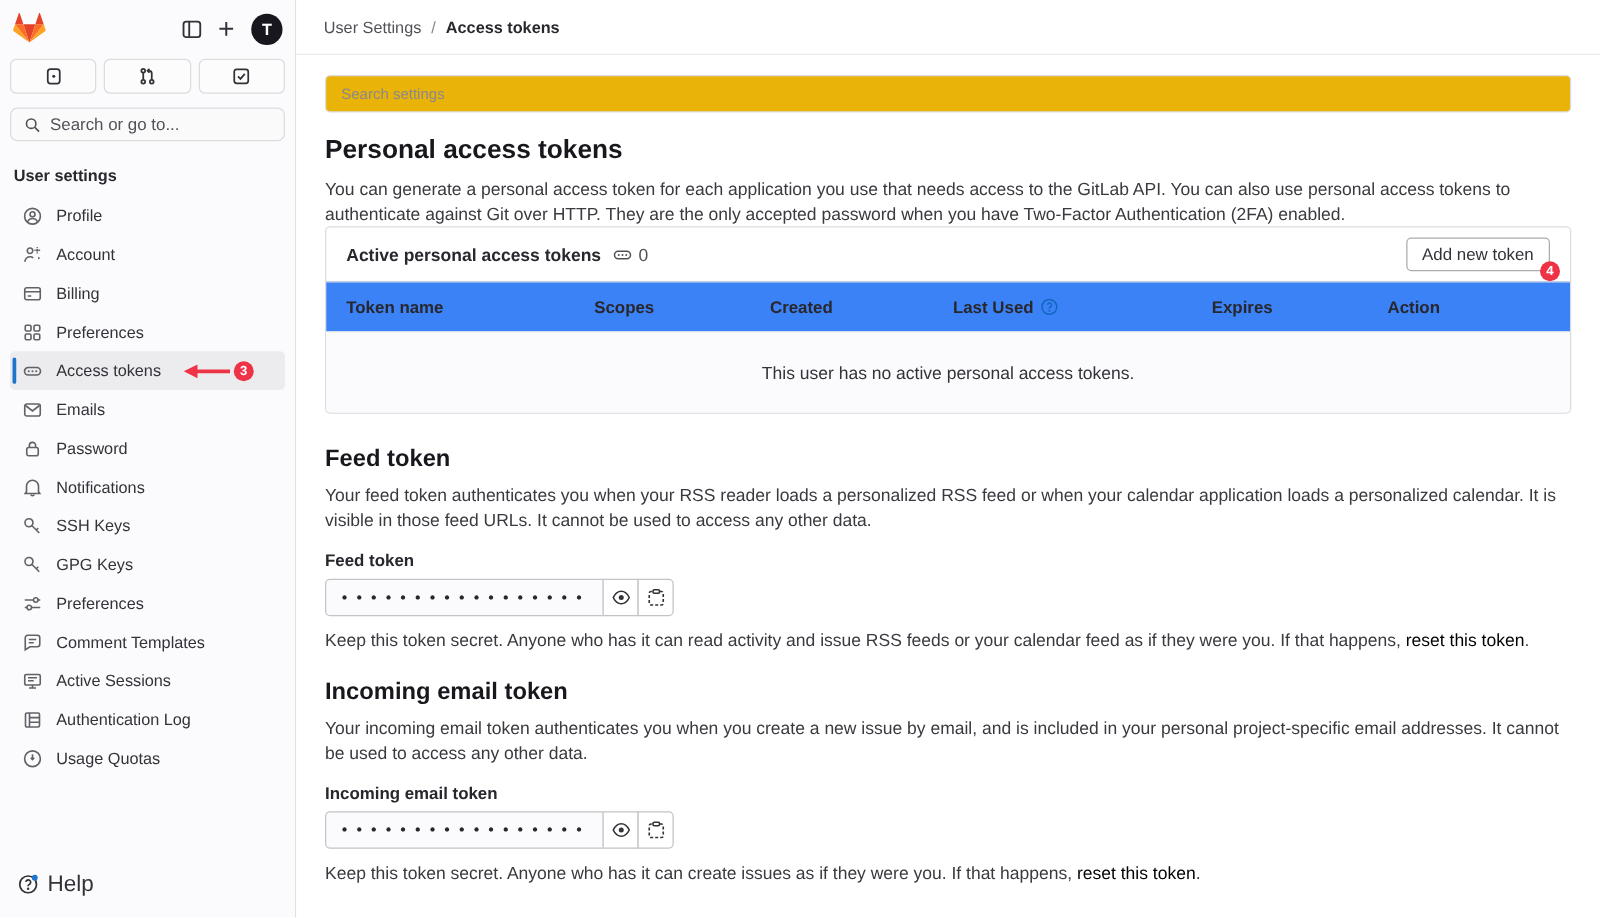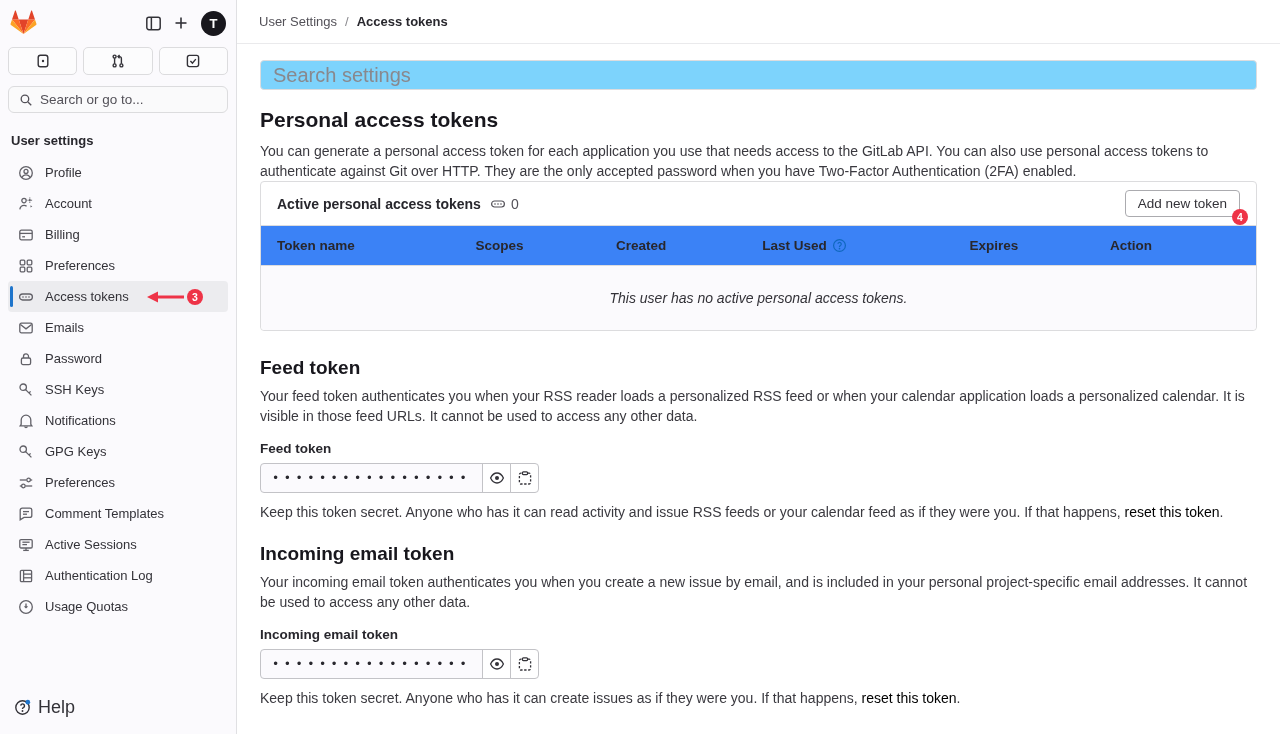--- a/index.html
+++ b/index.html
@@ -27,34 +27,34 @@
   .badge { width:16px; height:16px; background:#ee3347; border-radius:50%; color:#fff; font-size:10.5px; font-weight:700; display:flex; align-items:center; justify-content:center; flex:none; }
   .help-row { padding:13px 14px 16px; display:flex; gap:7px; align-items:center; font-size:18px; color:#333238; cursor:pointer; }
 
   
   .main { flex:1; min-width:0; display:flex; flex-direction:column; background:#fff; }
   .topbar { height:44px; min-height:44px; display:flex; align-items:center; padding:0 22px; border-bottom:1px solid #eaeaec; font-size:13px; gap:8px; }
   .crumb-parent { color:#535158; }
   .crumb-sep { color:#89888d; }
   .crumb-current { font-weight:700; color:#28272d; }
   .content { flex:1; padding:16px 23px 0; overflow:hidden; }
-  .settings-search { width:100%; height:30px; border:1px solid #dcdcde; border-radius:4px; background:#7dd3fc; padding:0 12px; font-size:20px; color:#333238; outline:none; font-family:"Liberation Sans", sans-serif; }
+  .settings-search { width:100%; height:30px; border:1px solid #dcdcde; border-radius:4px; background:#eab308; padding:0 12px; font-size:12px; color:#333238; outline:none; font-family:"Liberation Sans", sans-serif; }
   .settings-search::placeholder { color:#89888d; }
   .page-title { font-size:21px; font-weight:700; color:#18171d; margin:18px 0 9px; }
   .section-desc { font-size:14px; line-height:20px; color:#3a393f; }
   .card { border:1px solid #dcdcde; border-radius:4px; margin-bottom:26px; }
   .card-header { display:flex; align-items:center; padding:7px 16px; min-height:43px; }
   .card-title { font-weight:700; font-size:14px; color:#28272d; }
   .count-wrap { margin-left:9px; display:flex; align-items:center; gap:5px; color:#535158; font-size:14px; }
   .add-btn { margin-left:auto; position:relative; background:#fff; border:1px solid #ababaf; border-radius:4px; padding:5px 12px; font-size:13.5px; color:#333238; cursor:pointer; font-family:"Liberation Sans", sans-serif; }
   .add-btn .badge { position:absolute; right:-9px; bottom:-9px; }
   .tbl-header { display:flex; background:#3b82f6; border-top:1px solid #dcdcde; padding:12px 16px; font-weight:700; font-size:13.5px; color:#28272d; }
   .th { display:flex; align-items:center; gap:5px; }
   .c0{width:20.6%} .c1{width:14.6%} .c2{width:15.2%} .c3{width:21.5%} .c4{width:14.6%} .c5{width:13.5%}
-  .empty-row { background:#fbfafd; border-top:1px solid #dcdcde; text-align:center; padding:24px 16px; font-size:14px; color:#333238; border-radius:0 0 4px 4px;font-style:italic; }
+  .empty-row { background:#fbfafd; border-top:1px solid #dcdcde; text-align:center; padding:24px 16px; font-size:14px; color:#333238; border-radius:0 0 4px 4px; }
   .sub-title { font-size:19px; font-weight:700; color:#18171d; margin:0 0 7px; }
   .field-label { font-weight:700; font-size:13.5px; color:#28272d; margin:15px 0 7px; }
   .token-group { display:flex; height:30px; align-items:stretch; }
   .token-input { width:223px; background:#fbfafd; border:1px solid #c3c3c7; border-radius:4px 0 0 4px; padding:0 11px; font-size:12px; letter-spacing:4.5px; color:#28272d; outline:none; font-family:"DejaVu Sans Mono", monospace; }
   .tg-btn { width:29px; background:#fff; border:1px solid #c3c3c7; margin-left:-1px; display:flex; align-items:center; justify-content:center; color:#333238; cursor:pointer; }
   .tg-btn.last { border-radius:0 4px 4px 0; }
   .token-note { font-size:14px; color:#3a393f; margin-top:9px; line-height:20px; }
   .link { color:#000000; text-decoration:none; cursor:pointer; }
   .mt20 { margin-top:21px; }
   svg { display:block; }
@@ -207,35 +207,35 @@
             <svg width="16" height="16" viewBox="0 0 16 16" fill="none" stroke="currentColor" stroke-width="1.3">
               <rect x="3.4" y="7" width="9.2" height="6.6" rx="1.6"></rect>
               <path d="M5.5 7V5.4a2.5 2.5 0 0 1 5 0V7"></path>
             </svg>
           </span>
         <span>Password</span>
       </div>
       <div class="nav-item">
         <span class="nicon">
             <svg width="16" height="16" viewBox="0 0 16 16" fill="none" stroke="currentColor" stroke-width="1.3">
+              <path d="M3.2 11.4V7a4.8 4.8 0 0 1 9.6 0v4.4l1 1.4H2.2l1-1.4z"></path>
+              <path d="M6.6 13.6a1.5 1.5 0 0 0 2.8 0"></path>
+            </svg>
+          </span>
+        <span>Notifications</span>
+      </div>
+      <div class="nav-item">
+        <span class="nicon">
+            <svg width="16" height="16" viewBox="0 0 16 16" fill="none" stroke="currentColor" stroke-width="1.3">
               <circle cx="5.2" cy="5.2" r="3.2"></circle>
               <line x1="7.6" y1="7.6" x2="13.4" y2="13.4"></line>
               <line x1="11" y1="11" x2="12.6" y2="9.4"></line>
             </svg>
           </span>
         <span>SSH Keys</span>
-      </div>
-      <div class="nav-item">
-        <span class="nicon">
-            <svg width="16" height="16" viewBox="0 0 16 16" fill="none" stroke="currentColor" stroke-width="1.3">
-              <path d="M3.2 11.4V7a4.8 4.8 0 0 1 9.6 0v4.4l1 1.4H2.2l1-1.4z"></path>
-              <path d="M6.6 13.6a1.5 1.5 0 0 0 2.8 0"></path>
-            </svg>
-          </span>
-        <span>Notifications</span>
       </div>
       <div class="nav-item">
         <span class="nicon">
             <svg width="16" height="16" viewBox="0 0 16 16" fill="none" stroke="currentColor" stroke-width="1.3">
               <circle cx="5.2" cy="5.2" r="3.2"></circle>
               <line x1="7.6" y1="7.6" x2="13.4" y2="13.4"></line>
               <line x1="11" y1="11" x2="12.6" y2="9.4"></line>
             </svg>
           </span>
         <span>GPG Keys</span>

